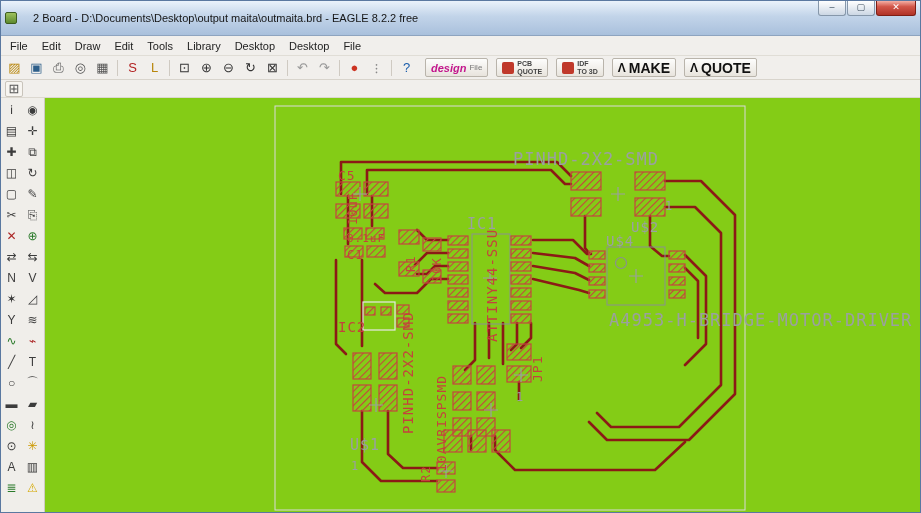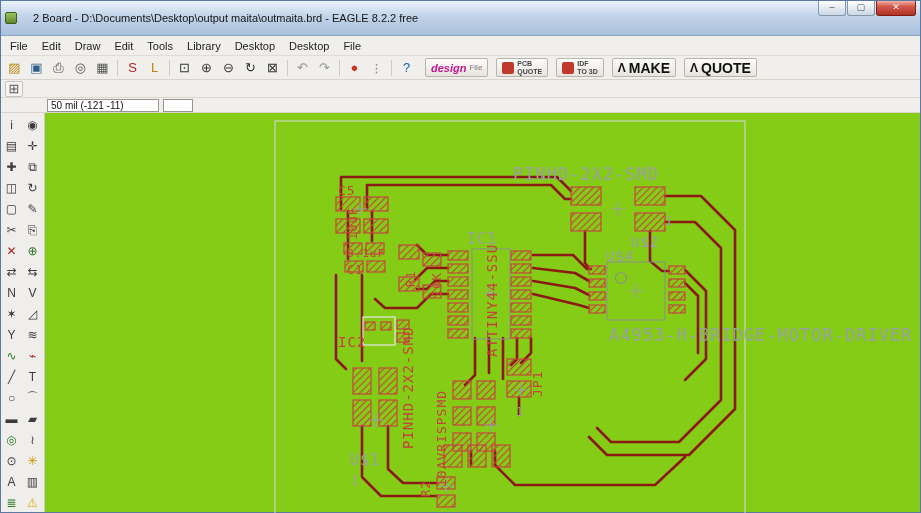--- a/index.html
+++ b/index.html
@@ -111,24 +111,20 @@
       <span class="vendor-btn logo">
         <span class="logo">Λ</span>
         <span class="big">QUOTE</span>
       </span>
     </div>
 
   <div class="gridrow">
     <span class="grid-btn">⊞</span>
   </div>
 
-  <div class="coordrow">
-    <span class="coordbox">50 mil (-121 -11)</span>
-    <input class="cmdbox" value="" style="">
-  </div>
 
   <div class="main">
     <div class="palette">
         <span class="pal-btn">ℹ</span>
         <span class="pal-btn">◉</span>
         <span class="pal-btn">▤</span>
         <span class="pal-btn">✛</span>
         <span class="pal-btn">✚</span>
         <span class="pal-btn">⧉</span>
         <span class="pal-btn">◫</span>

